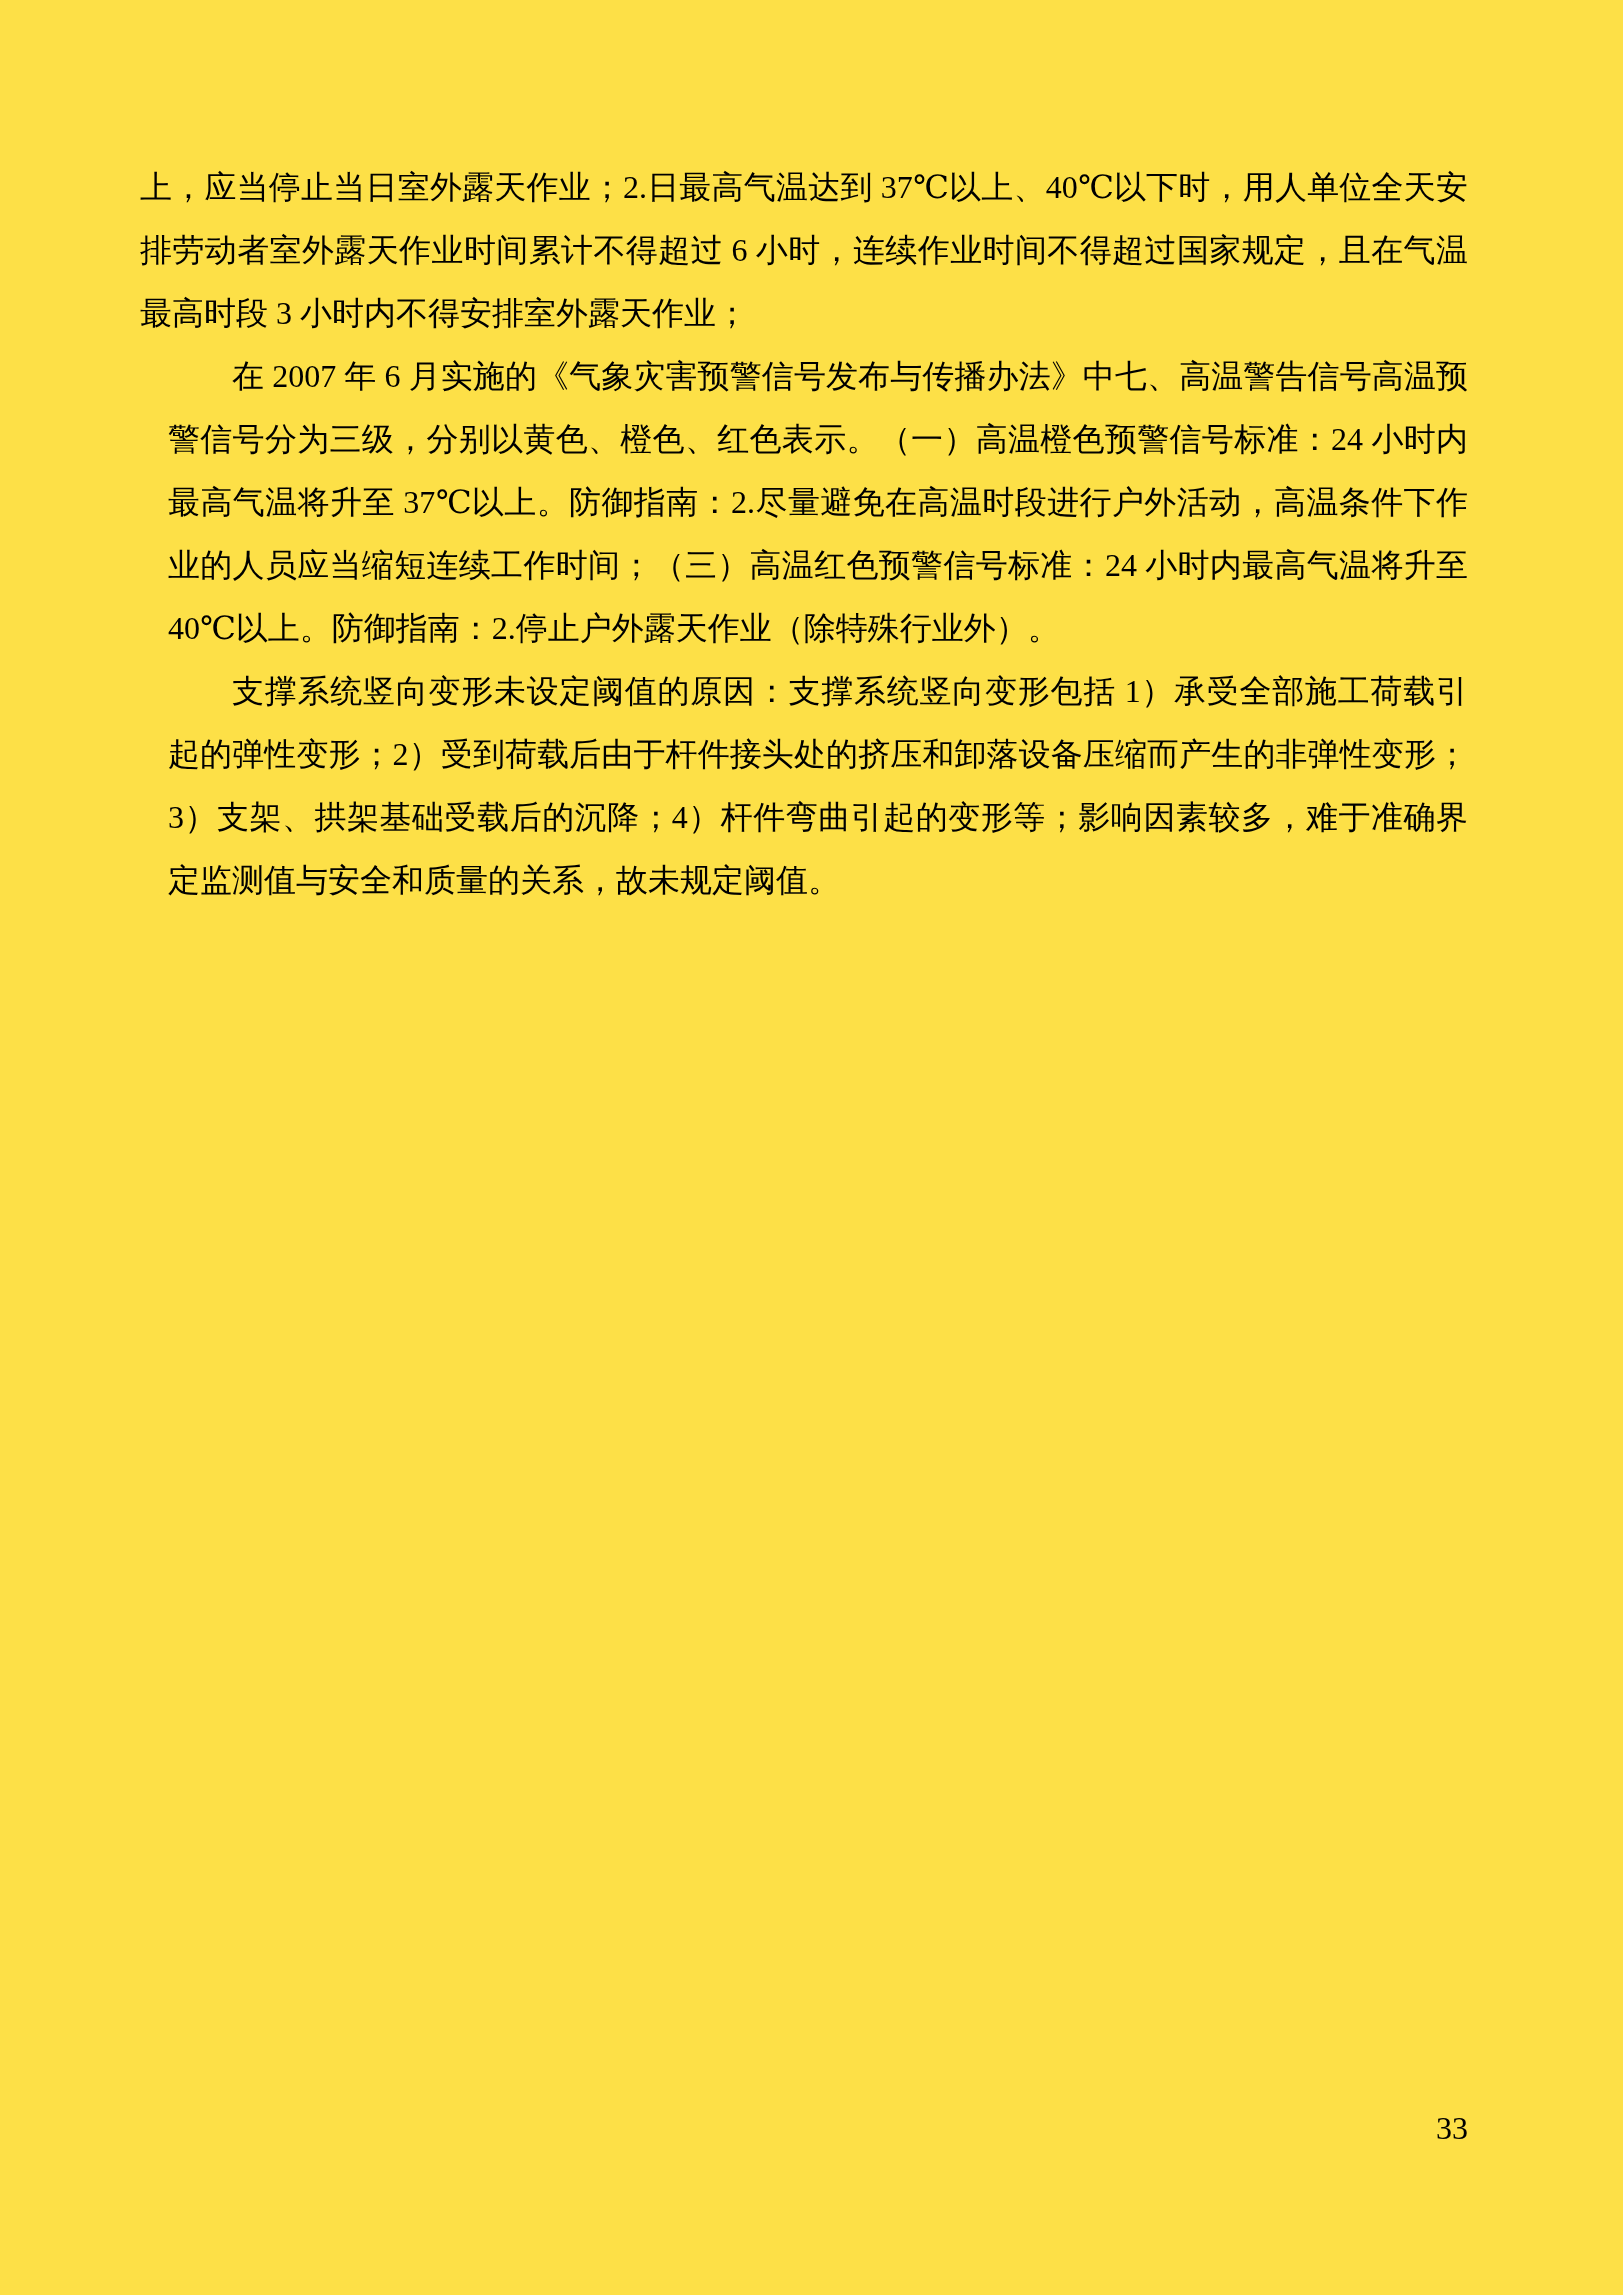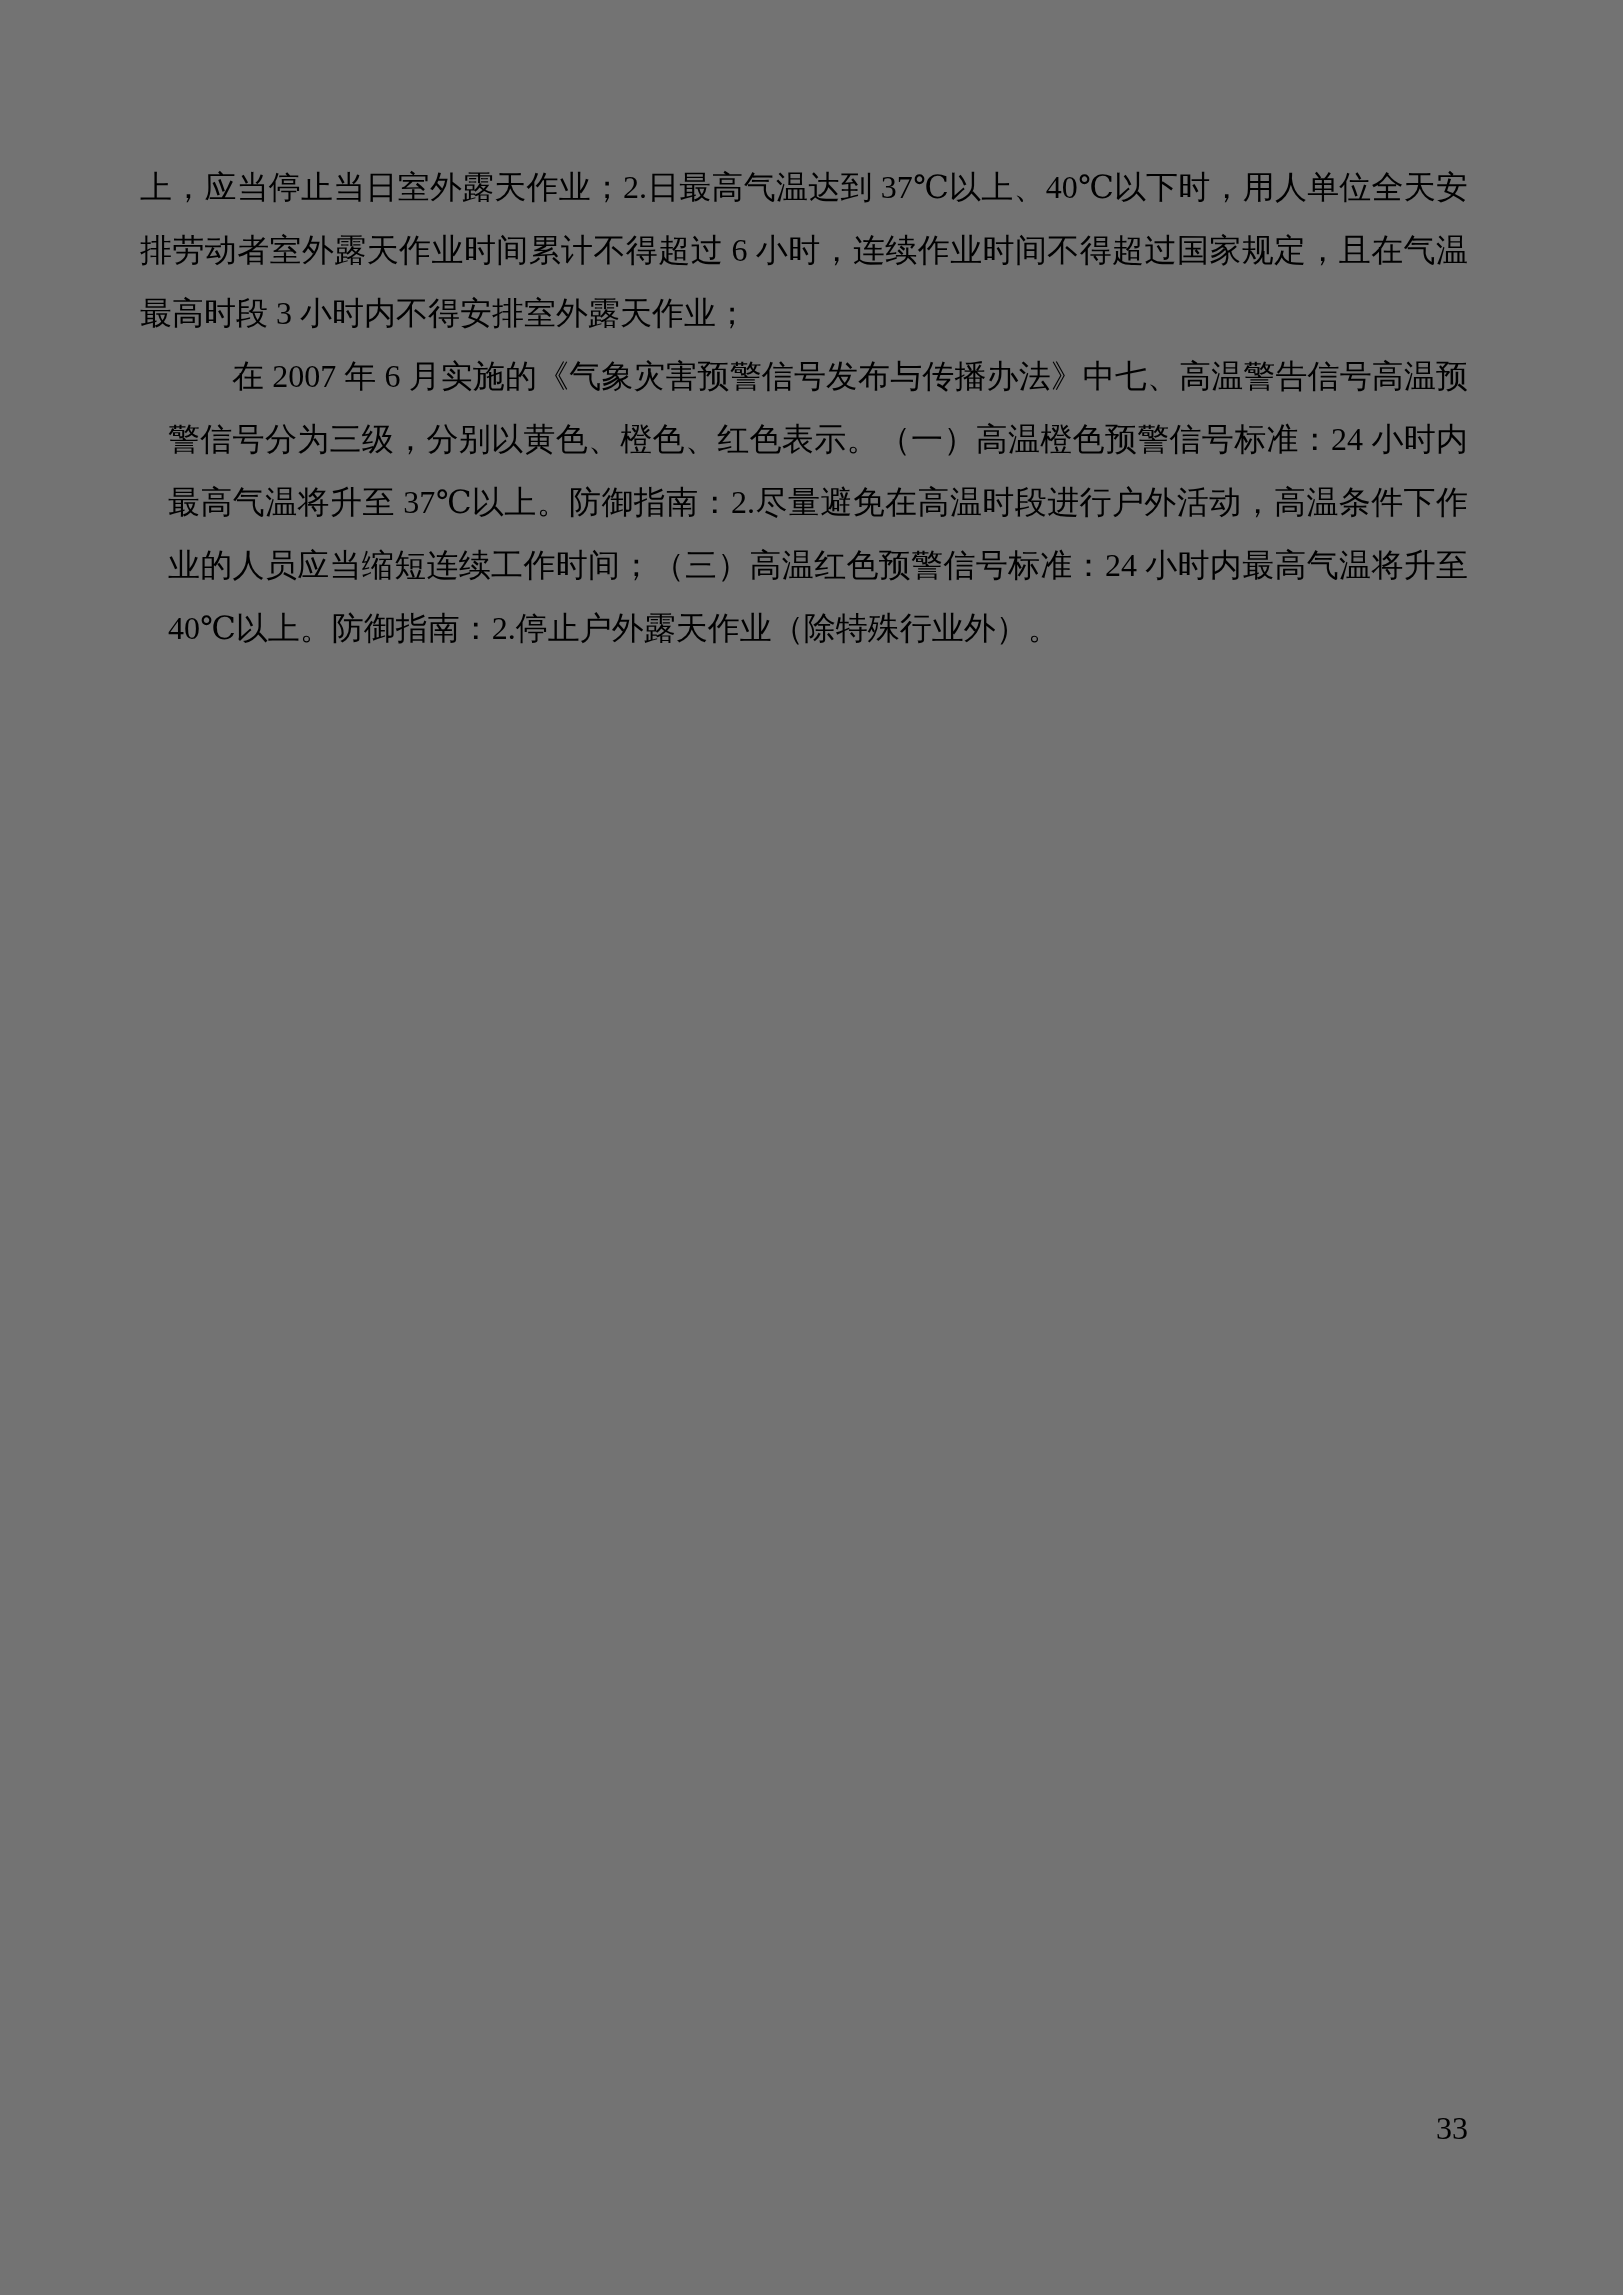--- a/index.html
+++ b/index.html
@@ -4,21 +4,21 @@
   <style>
     html, body {
       margin: 0;
       padding: 0;
       background: #ffffff;
     }
     .page {
       position: relative;
       width: 1624px;
       height: 2295px;
-      background: #737373;
+      background: #fde047;
       overflow: hidden;
       font-family: "Liberation Serif", "DejaVu Serif", serif;
       color: #000000;
     }
     .content {
       position: absolute;
       left: 140px;
       top: 156px;
       width: 1328px;
       font-size: 32px;
@@ -45,16 +45,17 @@
       text-align: center;
     }
   </style>
 </head>
 <body>
 
 <div class="page">
   <div class="content">
     <p class="para">上，应当停止当日室外露天作业；2.日最高气温达到 37℃以上、40℃以下时，用人单位全天安排劳动者室外露天作业时间累计不得超过 6 小时，连续作业时间不得超过国家规定，且在气温最高时段 3 小时内不得安排室外露天作业；</p>
     <p class="para indent">在 2007 年 6 月实施的《气象灾害预警信号发布与传播办法》中七、高温警告信号高温预警信号分为三级，分别以黄色、橙色、红色表示。（一）高温橙色预警信号标准：24 小时内最高气温将升至 37℃以上。防御指南：2.尽量避免在高温时段进行户外活动，高温条件下作业的人员应当缩短连续工作时间；（三）高温红色预警信号标准：24 小时内最高气温将升至 40℃以上。防御指南：2.停止户外露天作业（除特殊行业外）。</p>
+    <p class="para indent">支撑系统竖向变形未设定阈值的原因：支撑系统竖向变形包括 1）承受全部施工荷载引起的弹性变形；2）受到荷载后由于杆件接头处的挤压和卸落设备压缩而产生的非弹性变形；3）支架、拱架基础受载后的沉降；4）杆件弯曲引起的变形等；影响因素较多，难于准确界定监测值与安全和质量的关系，故未规定阈值。</p>
   </div>
   <div class="footer">33</div>
 </div>
 
 
 </body></html>

